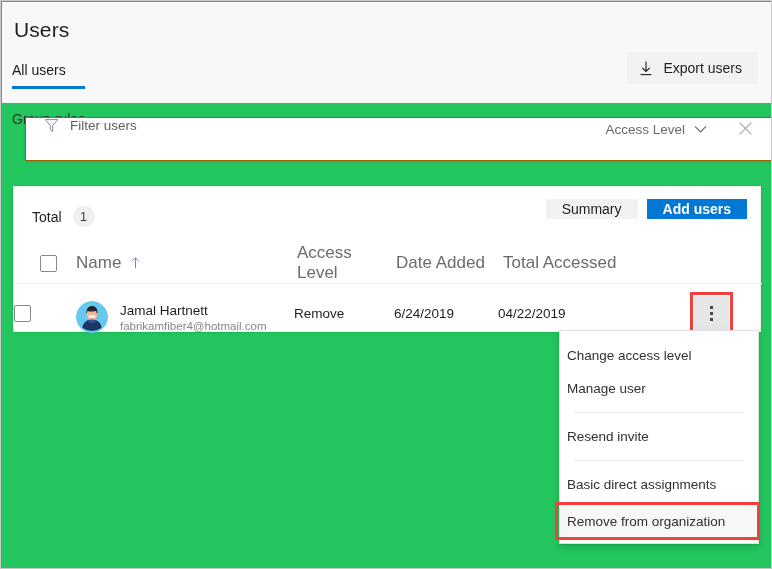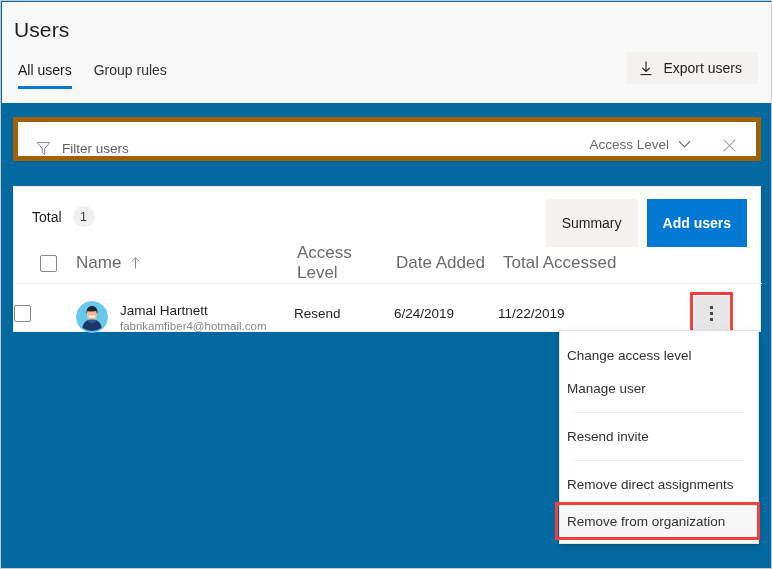--- a/index.html
+++ b/index.html
@@ -15,21 +15,21 @@
     background: #f5f5f5;
     color: #212121;
     position: relative;
   }
 
   
   #page {
     position: absolute;
     left: 0; top: 0;
     width: 772px; height: 569px;
-    background: #0369a1;
+    background: #22c55e;
     border: 1px solid #c8c8c8;
     overflow: hidden;
   }
 
   
   #header {
     position: absolute;
     left: 1px; top: 1px;
     width: 770px;
     height: 101px;
@@ -41,24 +41,25 @@
     left: 12px;
     top: 16px;
     font-size: 21px;
     font-weight: 400;
     color: #1f1f1f;
     letter-spacing: 0.1px;
   }
 
   #tabstrip {
     position: absolute;
-    left: 16px;
+    left: 10px;
     top: 60px;
     display: flex;
     gap: 22px;
+    flex-direction: column;
   }
   .tab {
     position: relative;
     font-size: 14px;
     color: #323130;
     padding-bottom: 11px;
     cursor: pointer;
     white-space: nowrap;
   }
   .tab.active { color: #1b1b1b; }
@@ -85,29 +86,29 @@
     font-family: inherit;
     font-size: 14px;
     color: #201f1e;
     cursor: pointer;
   }
   .dl-icon { width: 14px; height: 15px; display: block; }
 
   
   #filter-card {
     position: absolute;
-    left: 12px;
+    left: 24px;
     top: 116px;
     width: 748px;
     height: 44px;
     background: #ffffff;
-    border: 5px solid #a16207;
+    border: 1px solid #a16207;
     box-shadow: 0 1.2px 3px rgba(0,0,0,0.10);
     display: flex;
-    align-items: flex-end;
+    align-items: flex-start;
   }
   .funnel-icon { width: 15px; height: 15px; margin-left: 18px; display:block; }
   #filter-input {
     flex: 1;
     border: none;
     outline: none;
     margin-left: 11px;
     font-family: inherit;
     font-size: 13.5px;
     color: #323130;
@@ -175,21 +176,21 @@
   }
 
   #toolbar-actions {
     position: absolute;
     right: 13px;
     top: 12px;
     display: flex;
     gap: 9px;
   }
   .btn {
-    height: 48px;
+    height: 20px;
     padding: 0 16px;
     border: none;
     font-family: inherit;
     font-size: 14px;
     cursor: pointer;
     white-space: nowrap;
   }
   .btn-secondary { background: #f3f2f1; color: #201f1e; }
   .btn-primary { background: #0078d4; color: #ffffff; font-weight: 600; }
 
@@ -436,43 +437,43 @@
                 <path d="M10.5 11.2c0-4 2.3-6.1 5.5-6.1s5.5 2.1 5.5 6.1c0 .6-.2 1.3-.5 1.3-.4 0-.5-1.4-.8-2.4-2.4.6-6.5.5-8.8-.2-.3.9-.4 2.6-.8 2.6-.3 0-.1-.7-.1-1.3z" fill="#22252b"></path>
                 <rect x="12.7" y="14.5" width="6.6" height="2.1" rx="0.6" fill="#ffffff"></rect>
                 <path d="M16 18.5c1.9 0 3.6.5 4.9 1.3-1.2 1.5-3 2.4-4.9 2.4s-3.7-.9-4.9-2.4c1.3-.8 3-1.3 4.9-1.3z" fill="#2f5597"></path>
               </svg>
               <div class="user-text">
                 <span class="user-name">Jamal Hartnett</span>
                 <span class="user-email">fabrikamfiber4@hotmail.com</span>
               </div>
             </div>
           </td>
-          <td class="cell-plain td-level">Resend</td>
+          <td class="cell-plain td-level">Remove</td>
           <td class="cell-plain td-added">6/24/2019</td>
-          <td class="cell-plain td-last">11/22/2019</td>
+          <td class="cell-plain td-last">04/22/2019</td>
           <td id="row-menu-cell">
             <div id="kebab-highlight">
               <div id="row-menu-button">
                 <span class="kebab-dot"></span>
                 <span class="kebab-dot"></span>
                 <span class="kebab-dot"></span>
               </div>
             </div>
           </td>
         </tr>
       </tbody>
     </table>
   </div>
 
   <div id="context-menu">
     <div class="menu-item">Change access level</div>
     <div class="menu-item">Manage user</div>
     <div class="menu-divider"></div>
     <div class="menu-item">Resend invite</div>
     <div class="menu-divider"></div>
-    <div class="menu-item">Remove direct assignments</div>
+    <div class="menu-item">Basic direct assignments</div>
     <div id="menu-item-remove-from-organization-wrap">
       <div id="remove-org-highlight"></div>
       <div class="menu-item" id="menu-item-remove-from-organization">Remove from organization</div>
     </div>
   </div>
 
 </div>
 
 </body></html>

